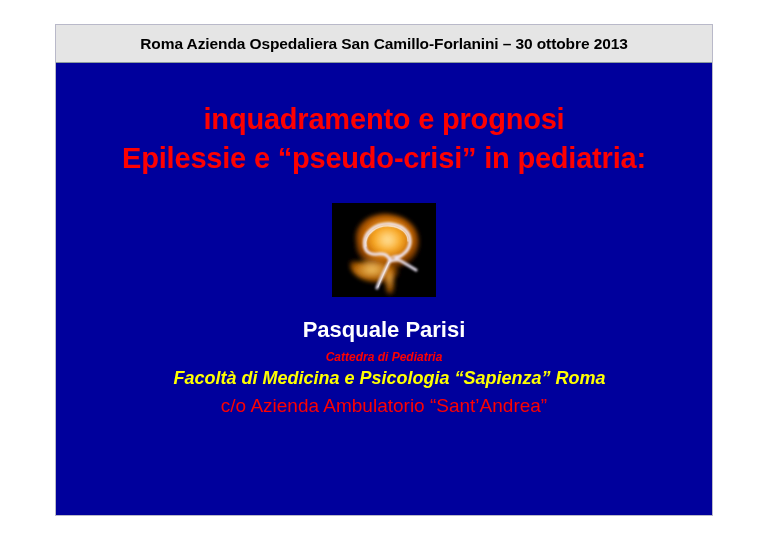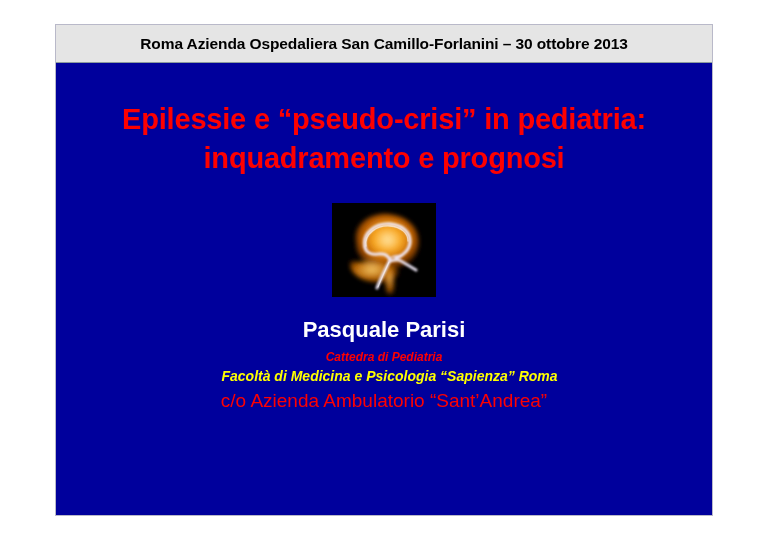--- a/index.html
+++ b/index.html
@@ -105,21 +105,21 @@
   }
   .credit-chair {
     color: #fe0000;
     font-size: 12px;
     font-weight: bold;
     font-style: italic;
     margin-bottom: 2px;
   }
   .credit-faculty {
     color: #ffff00;
-    font-size: 14px;
+    font-size: 18px;
     font-weight: bold;
     font-style: italic;
     margin-bottom: 3px;
     padding-left: 11px;
   }
   .credit-affiliation {
     color: #fe0000;
     font-size: 19px;
     font-weight: normal;
   }
@@ -129,22 +129,22 @@
 
 <div id="slide-root">
 
   <div id="header-band">
     <div id="header-title">Roma Azienda Ospedaliera San Camillo-Forlanini – 30 ottobre 2013</div>
   </div>
 
   <div id="slide-body">
 
     <h1 id="main-title">
+      <span class="title-line">inquadramento e prognosi</span>
       <span class="title-line">Epilessie e “pseudo-crisi” in pediatria:</span>
-      <span class="title-line">inquadramento e prognosi</span>
     </h1>
 
     <div id="brain-figure">
       <svg width="104" height="94" viewBox="0 0 104 94" xmlns="http://www.w3.org/2000/svg">
         <defs>
           <radialGradient id="brainGlow" cx="50%" cy="45%" r="58%">
             <stop offset="0%" stop-color="#ffd98a"></stop>
             <stop offset="35%" stop-color="#f5a31c"></stop>
             <stop offset="68%" stop-color="#b85c05"></stop>
             <stop offset="100%" stop-color="#2a0f00"></stop>

